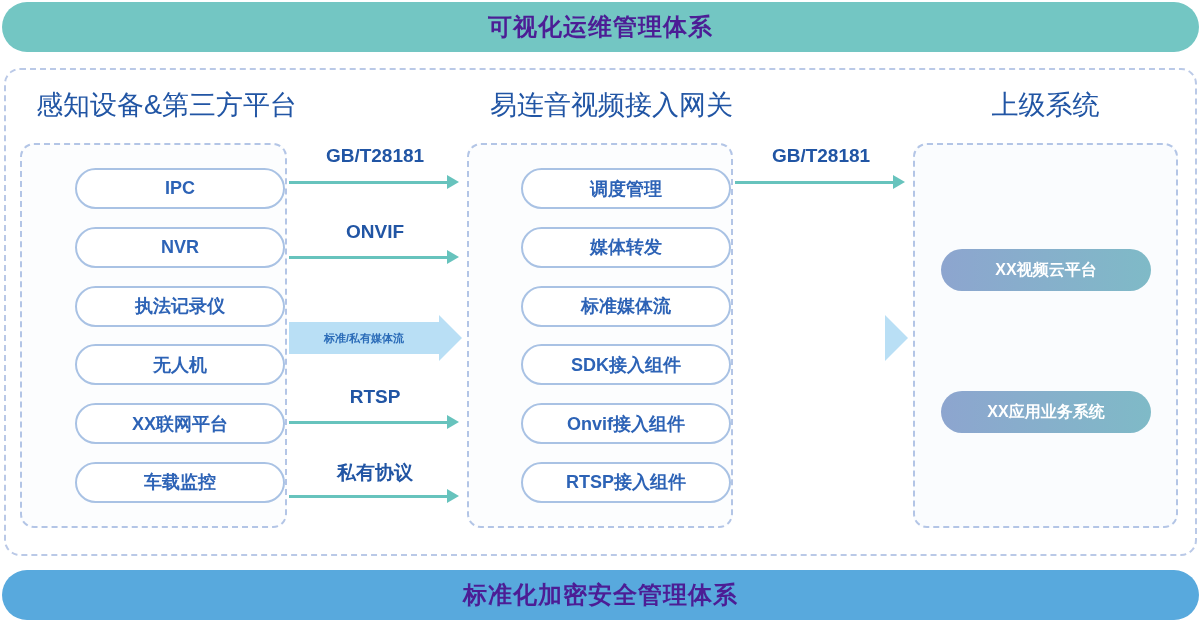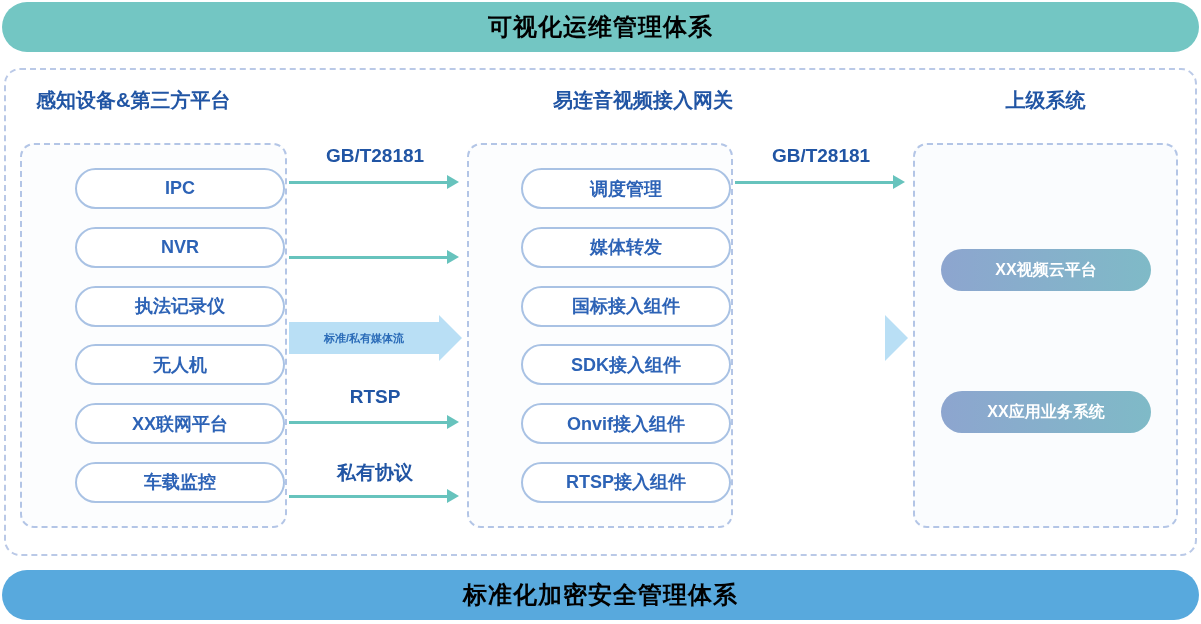--- a/index.html
+++ b/index.html
@@ -11,21 +11,21 @@
     font-family: "Liberation Sans", sans-serif;
     overflow: hidden;
   }
   
   .banner {
     position: absolute;
     left: 2px;
     width: 1197px;
     height: 50px;
     border-radius: 26px;
-    color: #000000;
+    color: #4c1d95;
     font-size: 24px;
     font-weight: bold;
     display: flex;
     align-items: center;
     justify-content: center;
     letter-spacing: 1px;
   }
   .banner-top { top: 2px; background: #73c6c3; }
   .banner-bottom { top: 570px; background: #58a9dd; }
 
@@ -36,22 +36,22 @@
     width: 1189px; height: 484px;
     border: 2px dashed #bac9e7;
     border-radius: 16px;
     background: #ffffff;
   }
 
   
   .col-title {
     position: absolute;
     top: 87px;
-    font-size: 20px;
-    font-weight: bold;
+    font-size: 27px;
+    font-weight: normal;
     color: #2155a4;
   }
   .col-title.left { left: 36px; }
   .col-title.middle { left: 467px; width: 266px; text-align: right; }
   .col-title.right { left: 913px; width: 265px; text-align: center; }
 
   
   .group-box {
     position: absolute;
     top: 143px;
@@ -179,35 +179,36 @@
       <div class="pill">无人机</div>
       <div class="pill">XX联网平台</div>
       <div class="pill">车载监控</div>
     </div>
   </div>
 
   <div class="group-box group-middle">
     <div class="pill-stack">
       <div class="pill">调度管理</div>
       <div class="pill">媒体转发</div>
-      <div class="pill">国标接入组件</div>
+      <div class="pill">标准媒体流</div>
       <div class="pill">SDK接入组件</div>
       <div class="pill">Onvif接入组件</div>
       <div class="pill">RTSP接入组件</div>
     </div>
   </div>
 
   <div class="group-box group-right">
     <div class="pill-gradient g1">XX视频云平台</div>
     <div class="pill-gradient g2">XX应用业务系统</div>
   </div>
 
   <div class="flow-label lgap" style="top:145px;">GB/T28181</div>
   <div class="arrow-line" style="left:289px; top:181px;"></div>
 
+  <div class="flow-label lgap" style="top:221px;">ONVIF</div>
   <div class="arrow-line" style="left:289px; top:256px;"></div>
 
   <div class="block-arrow-body" style="left:289px; top:322px;">标准/私有媒体流</div>
   <div class="block-arrow-head" style="left:439px; top:315px;"></div>
 
   <div class="flow-label lgap" style="top:386px;">RTSP</div>
   <div class="arrow-line" style="left:289px; top:421px;"></div>
 
   <div class="flow-label lgap" style="top:460px;">私有协议</div>
   <div class="arrow-line" style="left:289px; top:495px;"></div>

